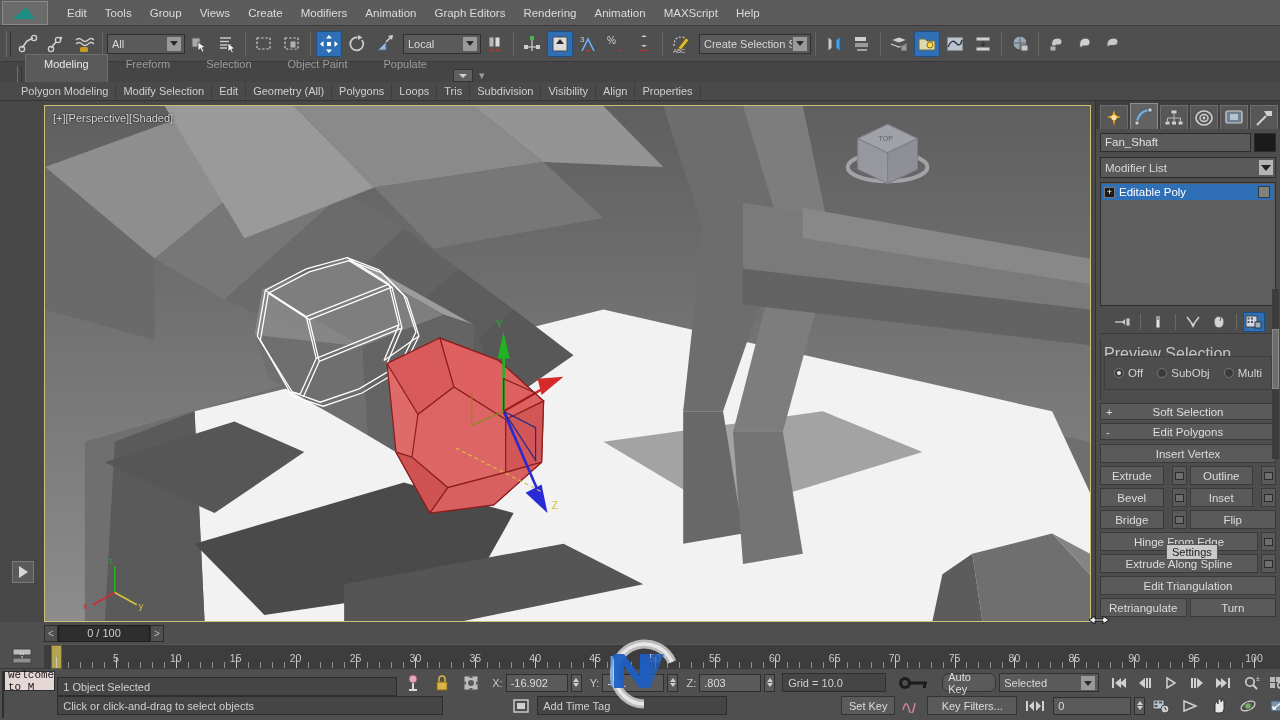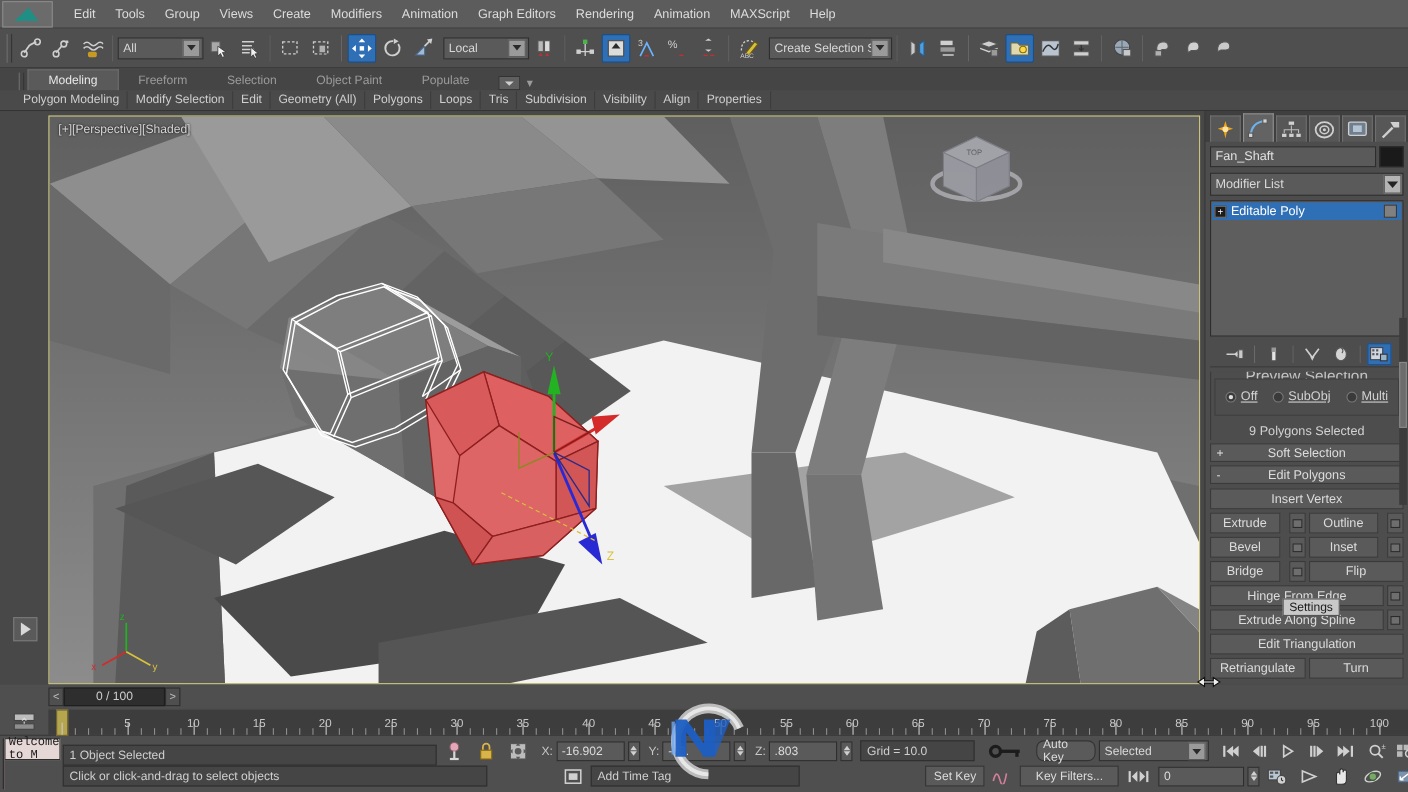--- a/index.html
+++ b/index.html
@@ -47,21 +47,21 @@
   }
   .combo .arw {
     width:16px; height:16px; background:#9a9a9a; border:1px solid #5a5a5a;
     position:absolute; right:2px; top:1px; display:flex; align-items:center; justify-content:center;
   }
   .combo .arw i { width:0;height:0;border-left:4px solid transparent;border-right:4px solid transparent;border-top:5px solid #2a2a2a;}
 
   
   .ribbon { background:#4a4a4a; border-bottom:1px solid #333; }
   .ribtabs { height:20px; display:flex; align-items:flex-end; padding-left:14px; background:#454545;}
-  .ribtab { padding:3px 18px 3px 18px; font-size:11px; color:#9b9b9b; cursor:default; }
+  .ribtab { padding:3px 18px 12px 18px; font-size:11px; color:#9b9b9b; cursor:default; }
   .ribtab.active { background:#5a5a5a; color:#e8e8e8; border:1px solid #6d6d6d; border-bottom:none; }
   .ribrow { height:18px; display:flex; align-items:center; background:#4a4a4a; padding-left:14px;}
   .ribbtn { padding:2px 7px; font-size:11px; color:#cfcfcf; border-right:1px solid #3c3c3c; cursor:default;}
   .ribdrop { width:20px;height:13px;background:#5f5f5f;border:1px solid #333;display:inline-flex;
              align-items:center;justify-content:center;margin-left:8px;}
   .ribdrop i{width:0;height:0;border-left:4px solid transparent;border-right:4px solid transparent;border-top:4px solid #cfcfcf;}
 
   
   .body { flex:1; display:flex; position:relative; background:#484848; }
   .leftstrip { width:44px; background:#484848; position:relative; }
@@ -106,21 +106,21 @@
       font-size:9px;line-height:9px;text-align:center;margin-right:4px; }
   .stackrow span.lbl { flex:1; font-size:11.5px; color:#fff; }
   .chkbox { width:12px;height:12px;background:#808080;border:1px solid #3a3a3a;margin-right:2px;}
   .cpicons { height:24px; display:flex; align-items:center; justify-content:center;
              border-bottom:1px solid #3a3a3a; margin-top:4px; }
   .cpicons .i { width:22px;height:20px;display:flex;align-items:center;justify-content:center;margin:0 2px;}
   .cpicons .i.on { background:#2f6fb5;border:1px solid #1d4f86;}
   .cpicons .vs { width:1px;height:16px;background:#3a3a3a;border-right:1px solid #6a6a6a;margin:0 4px;}
   .clipped { overflow:hidden; }
   .subbox { border:1px solid #3a3a3a; background:#4d4d4d; padding:3px; }
-  .radiorow { display:flex; align-items:flex-start; border:1px solid #3f3f3f; padding:10px 2px; justify-content:space-around;text-decoration:underline;}
+  .radiorow { display:flex; align-items:flex-start; border:1px solid #3f3f3f; padding:10px 2px; justify-content:space-around;}
   .radio { display:flex;align-items:center;font-size:11.5px;color:#d2d2d2; }
   .radio .dot { width:10px;height:10px;border-radius:50%;background:#3a3a3a;
       border:1px solid #777; margin-right:4px; display:flex;align-items:center;justify-content:center;}
   .radio .dot.sel::after{content:"";width:4px;height:4px;border-radius:50%;background:#e0e0e0;}
   .selinfo { text-align:center; font-size:11.5px; color:#d2d2d2; padding:8px 0 10px 0; }
   .rollhdr { height:17px; background:#5a5a5a; border:1px solid #3a3a3a; display:flex;
              align-items:center; justify-content:center; font-size:11.5px; color:#ddd;
              margin-top:3px; position:relative; }
   .rollhdr .sign { position:absolute; left:5px; font-size:11px; }
   .btn { height:19px; background:#5a5a5a; border:1px solid #3a3a3a; display:flex;
@@ -714,21 +714,21 @@
                   <rect x="2.5" y="6" width="2" height="2"></rect>
                   <rect x="6" y="6" width="2" height="2"></rect>
                 </g>
                 <rect x="10" y="7" width="6" height="6" fill="#9ab3cc" stroke="#333"></rect>
               </svg>
           </div>
         </div>
 
         <div class="clipped" style="height:62px;margin-top:4px;">
           <div class="subbox" style="margin-top:-9px;">
-            <div style="font-size:14px;color:#c4c4c4;text-align:center;height:11px;overflow:hidden;">Preview Selection</div>
+            <div style="font-size:16px;color:#c4c4c4;height:11px;overflow:hidden;margin-top:12px;">Preview Selection</div>
             <div class="radiorow">
               <div class="radio">
                 <span class="dot sel"></span>
                 <span>Off</span>
               </div>
               <div class="radio">
                 <span class="dot"></span>
                 <span>SubObj</span>
               </div>
               <div class="radio">

